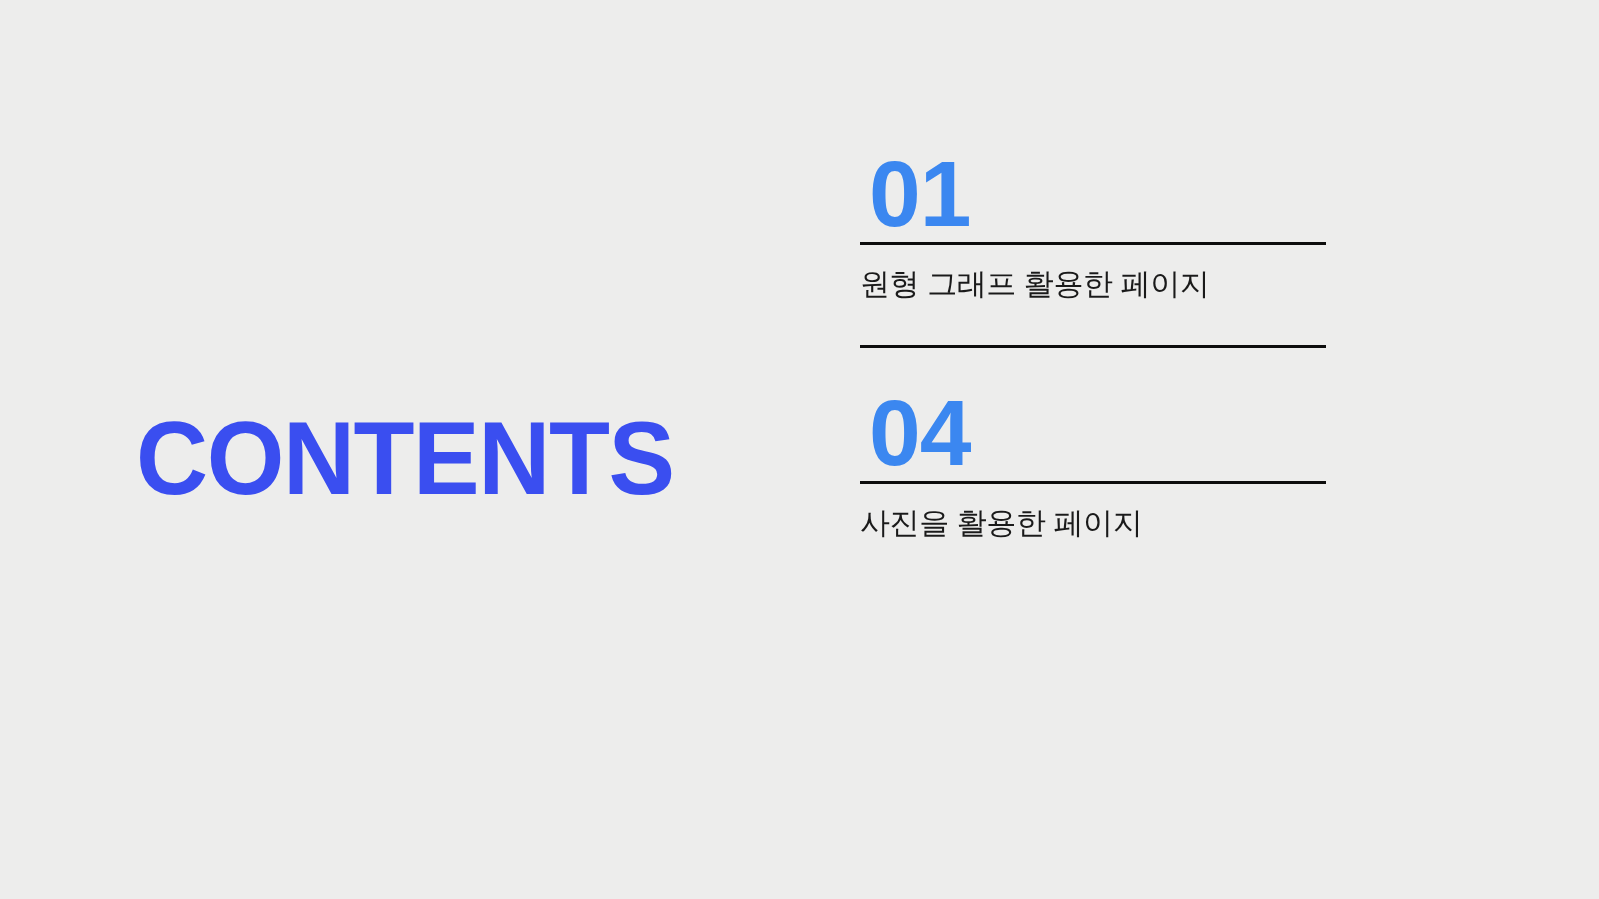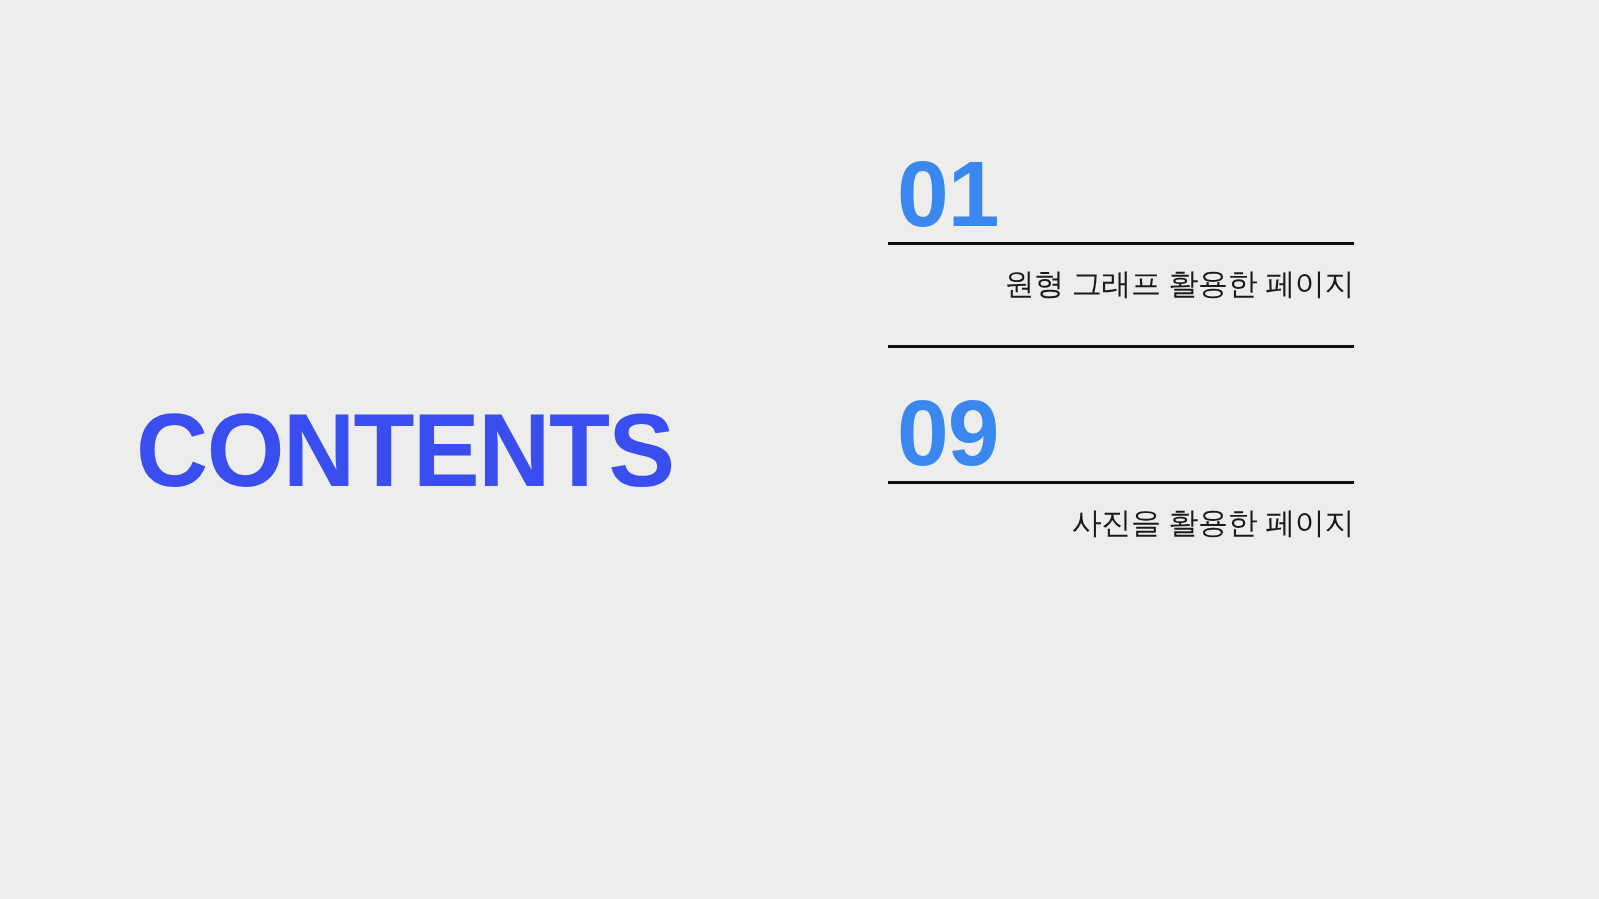--- a/index.html
+++ b/index.html
@@ -22,37 +22,37 @@
   }
 
   
   .title-area {
     position: absolute;
     left: 136px;
     top: 398px;
     width: 620px;
     height: 112px;
     display: flex;
-    align-items: flex-start;
+    align-items: flex-end;
   }
   .contents-title {
     font-size: 104px;
     font-weight: 800;
     line-height: 1;
     color: #3a4ef0;
     letter-spacing: -1.5px;
     white-space: nowrap;
     transform: scaleX(0.96);
     transform-origin: left center;
   }
 
   
   .toc {
     position: absolute;
-    left: 888px;
+    left: 860px;
     top: 152px;
     width: 466px;
   }
   .toc-item {
     position: relative;
     margin-bottom: 43px;
   }
   .toc-item:last-child {
     margin-bottom: 0;
   }
@@ -73,21 +73,20 @@
     margin-top: 2px;
   }
   .toc-caption {
     font-size: 30px;
     font-weight: 400;
     line-height: 1.2;
     color: #1a1a1a;
     margin-top: 21px;
     letter-spacing: -0.4px;
     white-space: nowrap;
-    text-align: right;
   }
 </style>
 </head>
 <body>
 
 <div class="slide">
 
   <div class="title-area">
     <div class="contents-title">CONTENTS</div>
   </div>
@@ -98,20 +97,20 @@
       <span class="toc-number">01</span>
       <div class="toc-rule"></div>
       <div class="toc-caption">원형 그래프 활용한 페이지</div>
     </div>
 
     <div class="toc-item">
       <div class="toc-rule"></div>
     </div>
 
     <div class="toc-item">
-      <span class="toc-number">09</span>
+      <span class="toc-number">04</span>
       <div class="toc-rule"></div>
       <div class="toc-caption">사진을 활용한 페이지</div>
     </div>
 
   </div>
 
 </div>
 
 </body></html>

